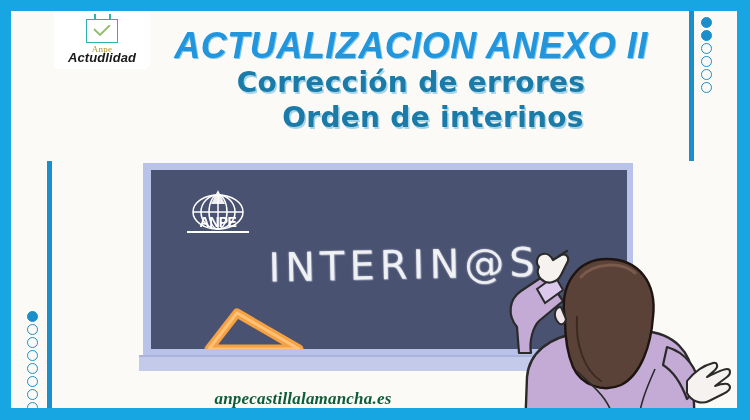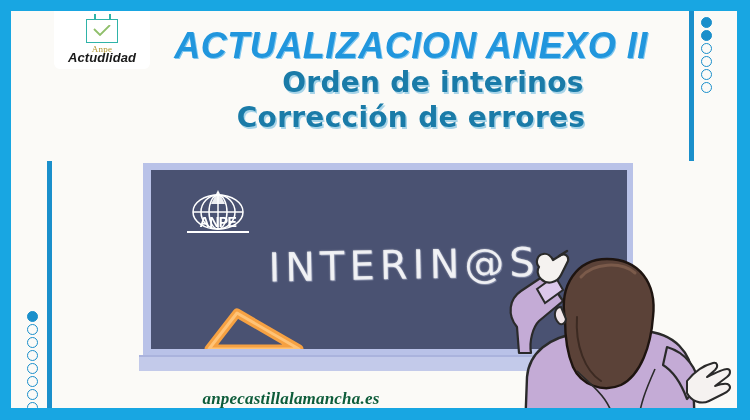--- a/index.html
+++ b/index.html
@@ -283,21 +283,21 @@
     position: absolute;
     left: 470px;
     top: 238px;
     width: 270px;
     height: 182px;
   }
 
   
   .site-url {
     position: absolute;
-    left: 0;
+    left: 12px;
     top: 378px;
     width: 560px;
     text-align: center;
     font-family: "Liberation Serif", serif;
     font-style: italic;
     font-weight: bold;
     font-size: 17px;
     color: #0d5c3a;
     letter-spacing: .2px;
   }
@@ -346,22 +346,22 @@
         <svg class="check" viewBox="0 0 18 11">
           <polyline points="1,4 7,10 17,0" fill="none" stroke="#8fbf6a" stroke-width="1.8"></polyline>
         </svg>
       </div>
       <div class="chip-sub">Anpe</div>
       <div class="chip-title">Actudlidad</div>
     </div>
 
     <div class="headline">
       <div class="h-main">ACTUALIZACION ANEXO II</div>
+      <div class="h-sub">Corrección de errores</div>
       <div class="h-sub l2">Orden de interinos</div>
-      <div class="h-sub">Corrección de errores</div>
     </div>
 
     <div class="board-wrap">
       <div class="board-frame">
         <div class="board-surface">
 
           <svg class="anpe-logo" viewBox="0 0 62 46">
             <g fill="none" stroke="#ffffff" stroke-width="1.5">
               <ellipse cx="31" cy="24" rx="25" ry="17"></ellipse>
               <ellipse cx="31" cy="24" rx="9" ry="17"></ellipse>

